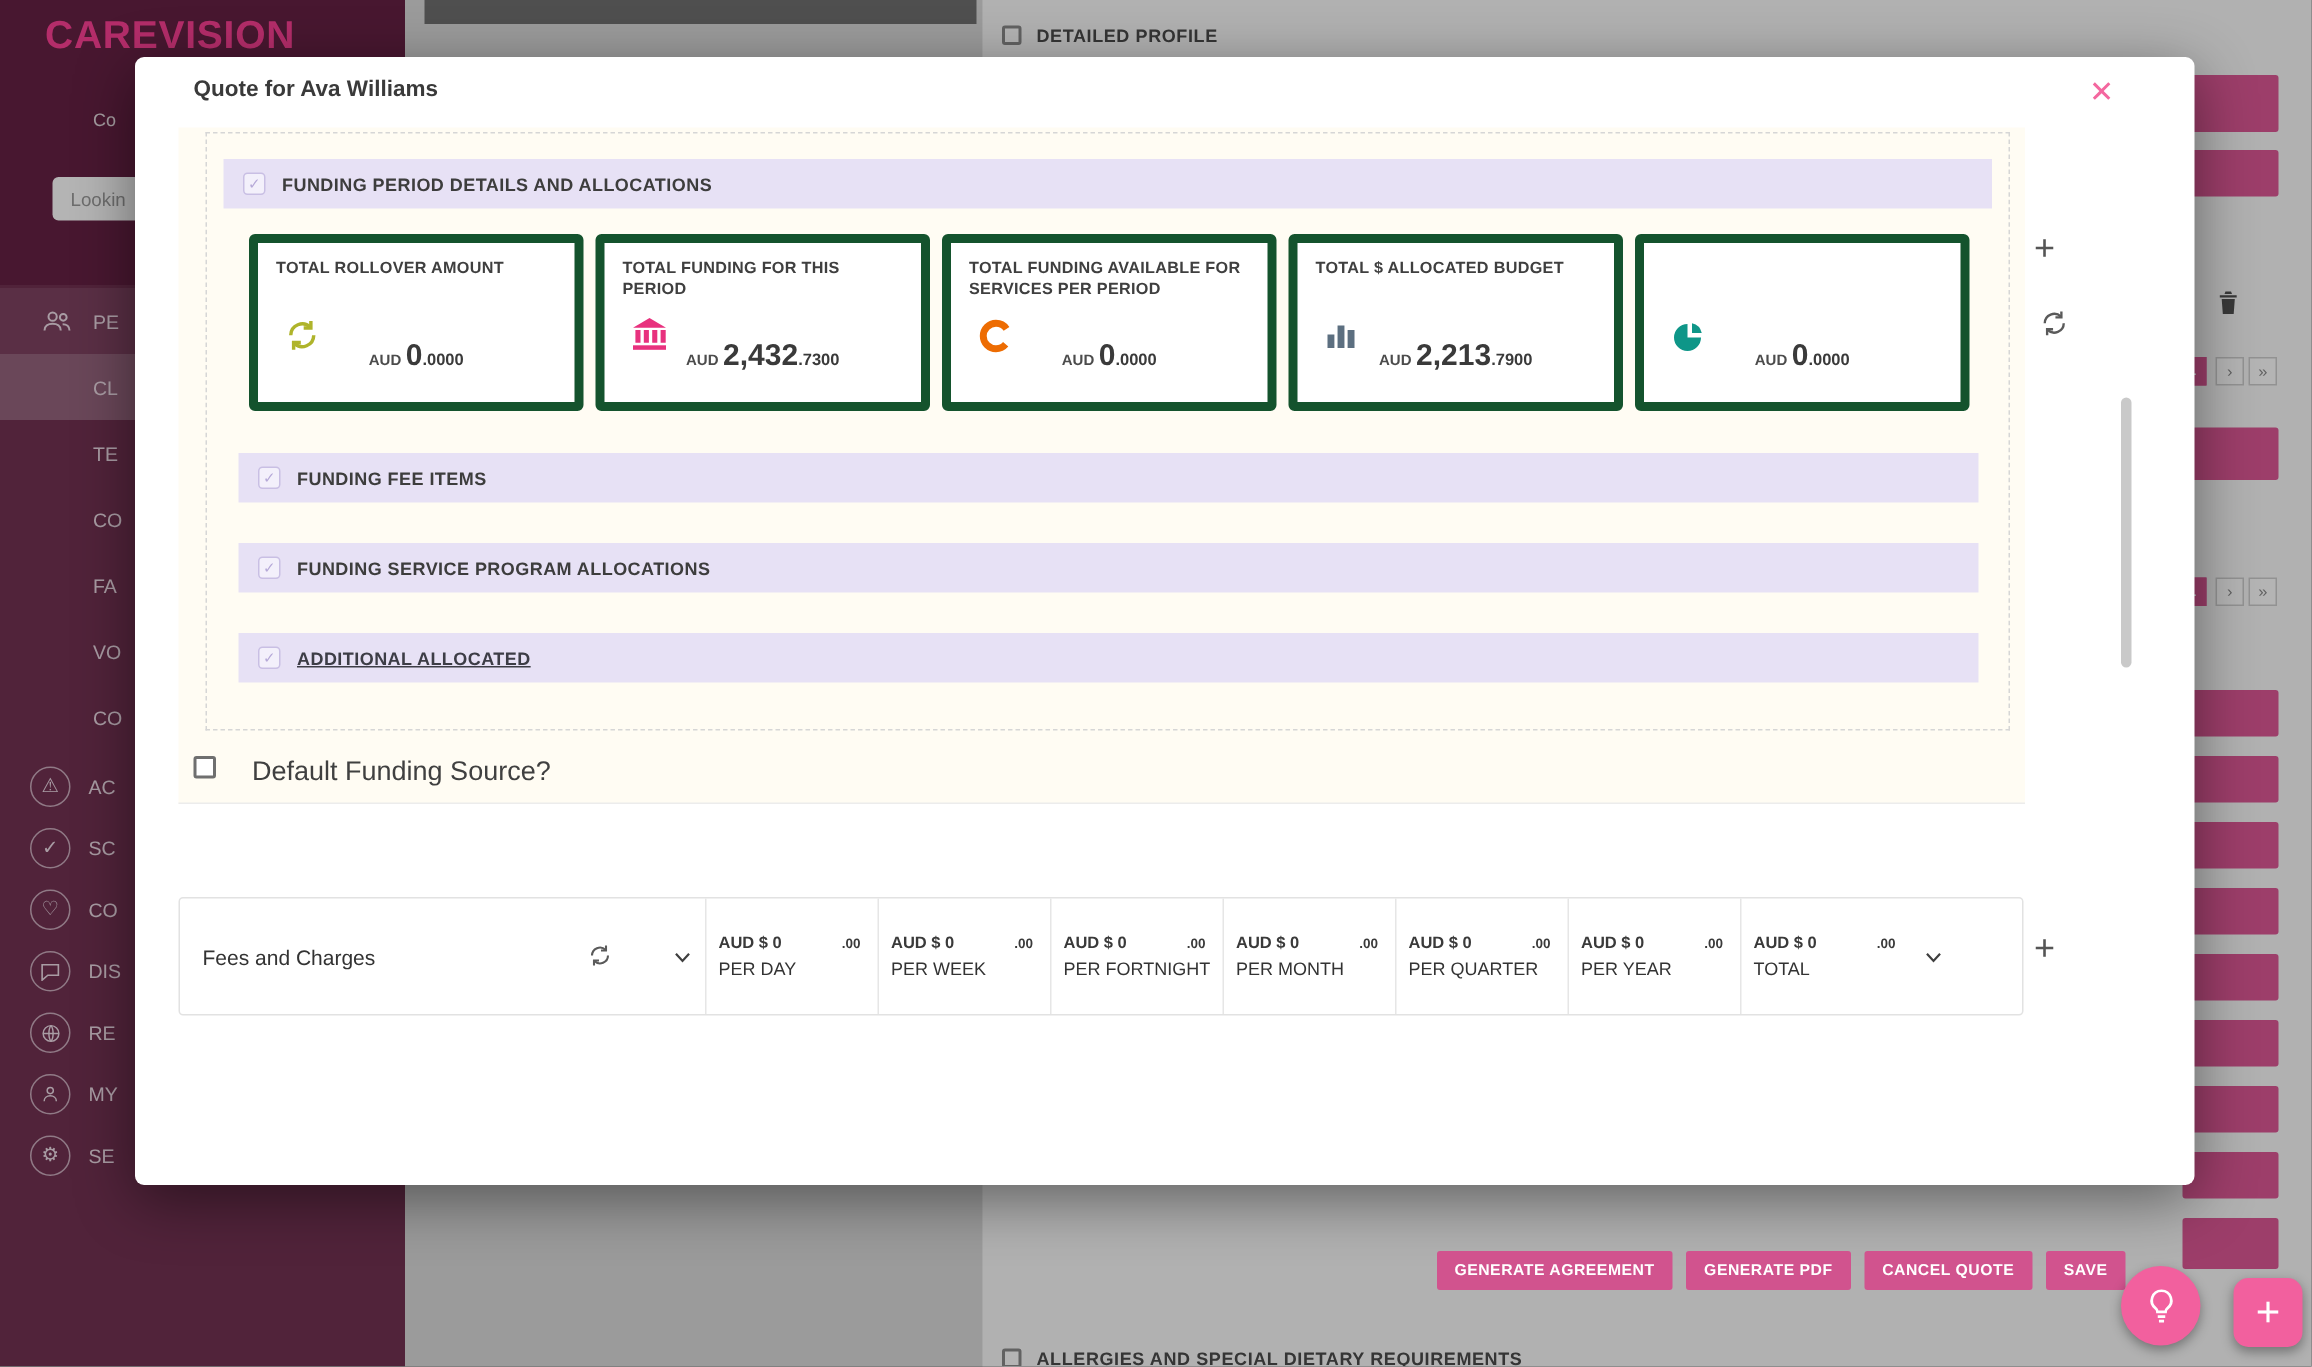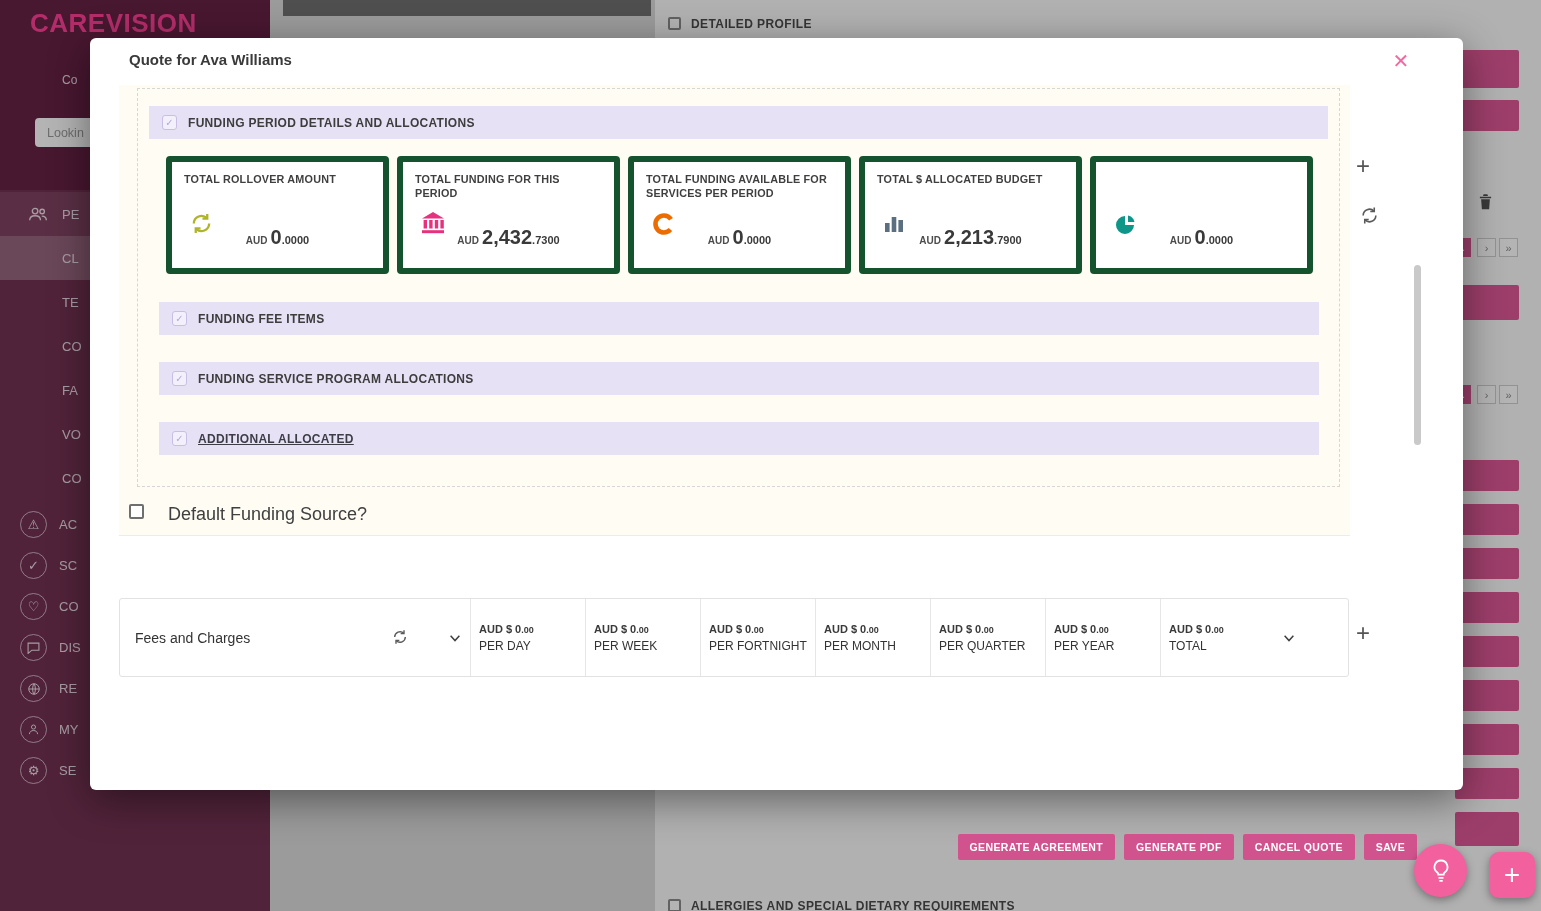--- a/index.html
+++ b/index.html
@@ -85,21 +85,21 @@
   .dfs-label { position:absolute; left:78px; top:466px; font-size:18px; color:#404040; }
 
   .fees { position:absolute; left:29px; top:517px; width:1230px; height:79px; background:#fff; border:1px solid #e2e2e2; border-radius:3px;margin-top:43px; }
   .fees-title { position:absolute; left:15px; top:31px; font-size:14px; color:#333; }
   .fees-refresh { position:absolute; left:272px; top:30px; }
   .fees-chevron { position:absolute; left:328px; top:32px; }
   .fee-cols { position:absolute; left:350px; top:0; bottom:0; display:flex; }
   .fee-col { width:115px; border-left:1px solid #e6e6e6; padding:24px 0 0 8px; }
   .fee-amt { font-size:11px; font-weight:700; color:#3a3a3a; white-space:nowrap; }
   .f-cur { margin-right:3px; }
-  .f-frac { font-size:9px; }
+  .f-frac { font-size:9px;padding-left:40px; }
   .fee-period { font-size:12px; font-weight:500; color:#333; margin-top:4px; white-space:nowrap; }
   .fees-end-chevron { position:absolute; left:1162px; top:32px; }
   .fees-plus { position:absolute; left:1266px; top:581px; font-size:24px; font-weight:300; }
 
   .actions { position:absolute; top:796px; right:46px; display:flex; gap:9px; }
   .act-btn { height:26px; padding:0 12px; background:#D1538E; color:#fff; font-size:10.5px; font-weight:700;
              letter-spacing:.35px; border:none; border-radius:2px; cursor:pointer; font-family:inherit; white-space:nowrap; }
 
   
   .fab { position:absolute; z-index:30; border:none; cursor:pointer; display:flex; align-items:center; justify-content:center;

